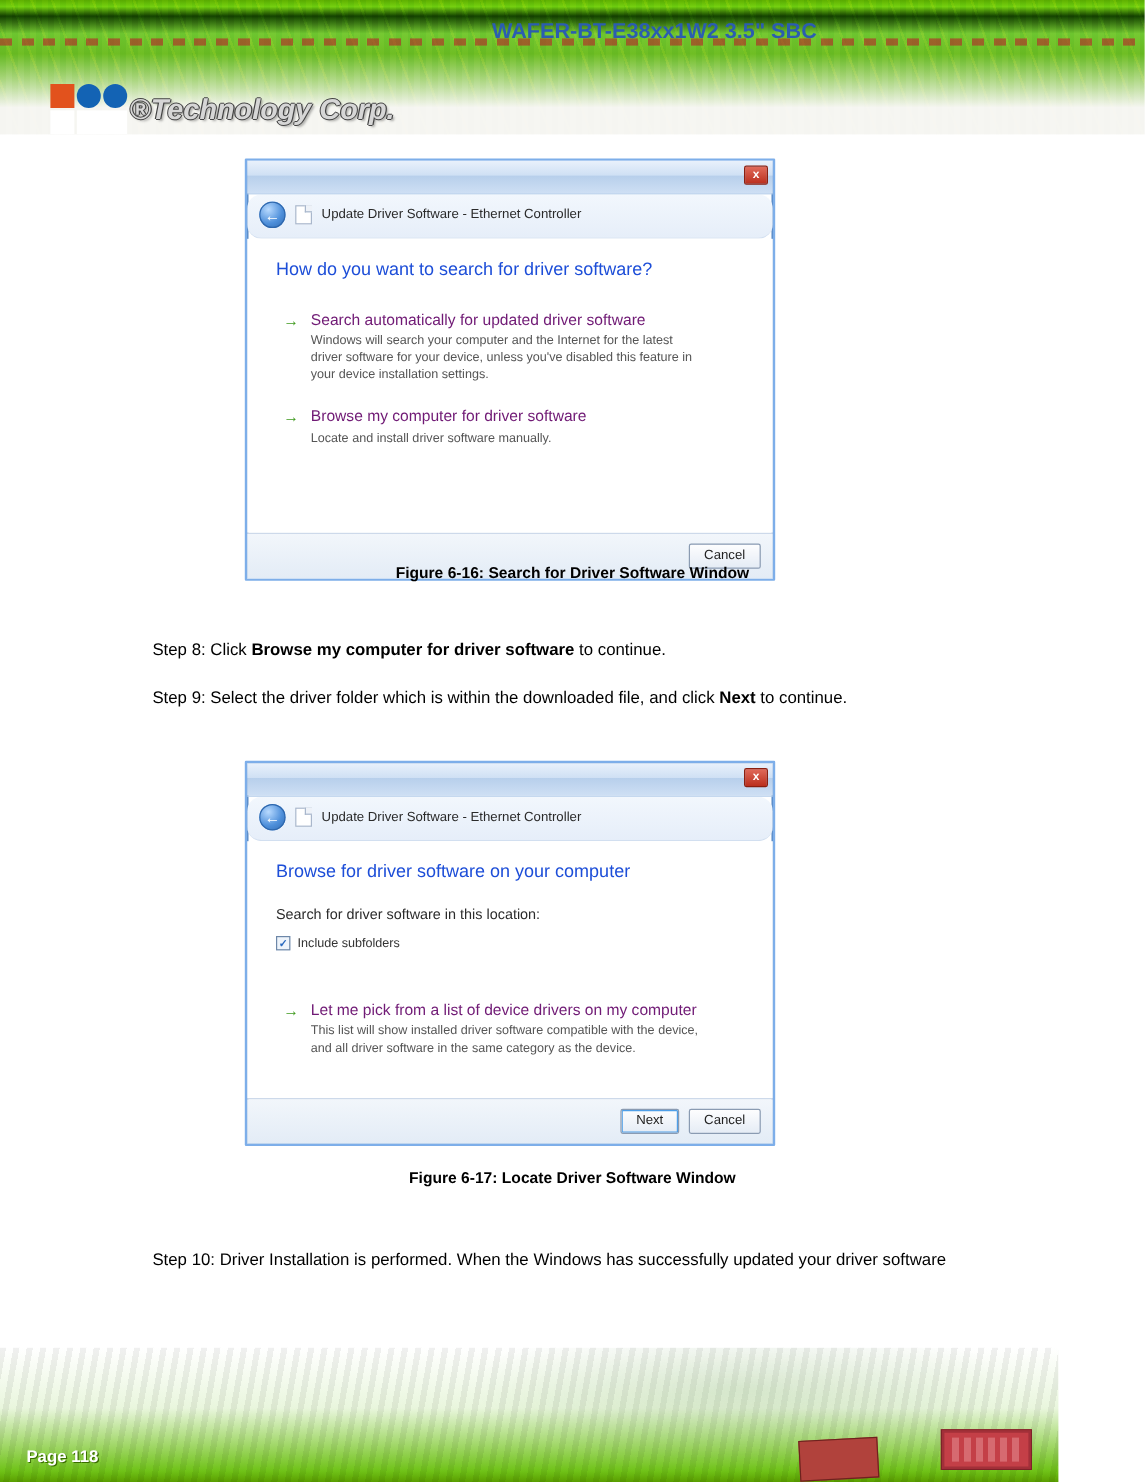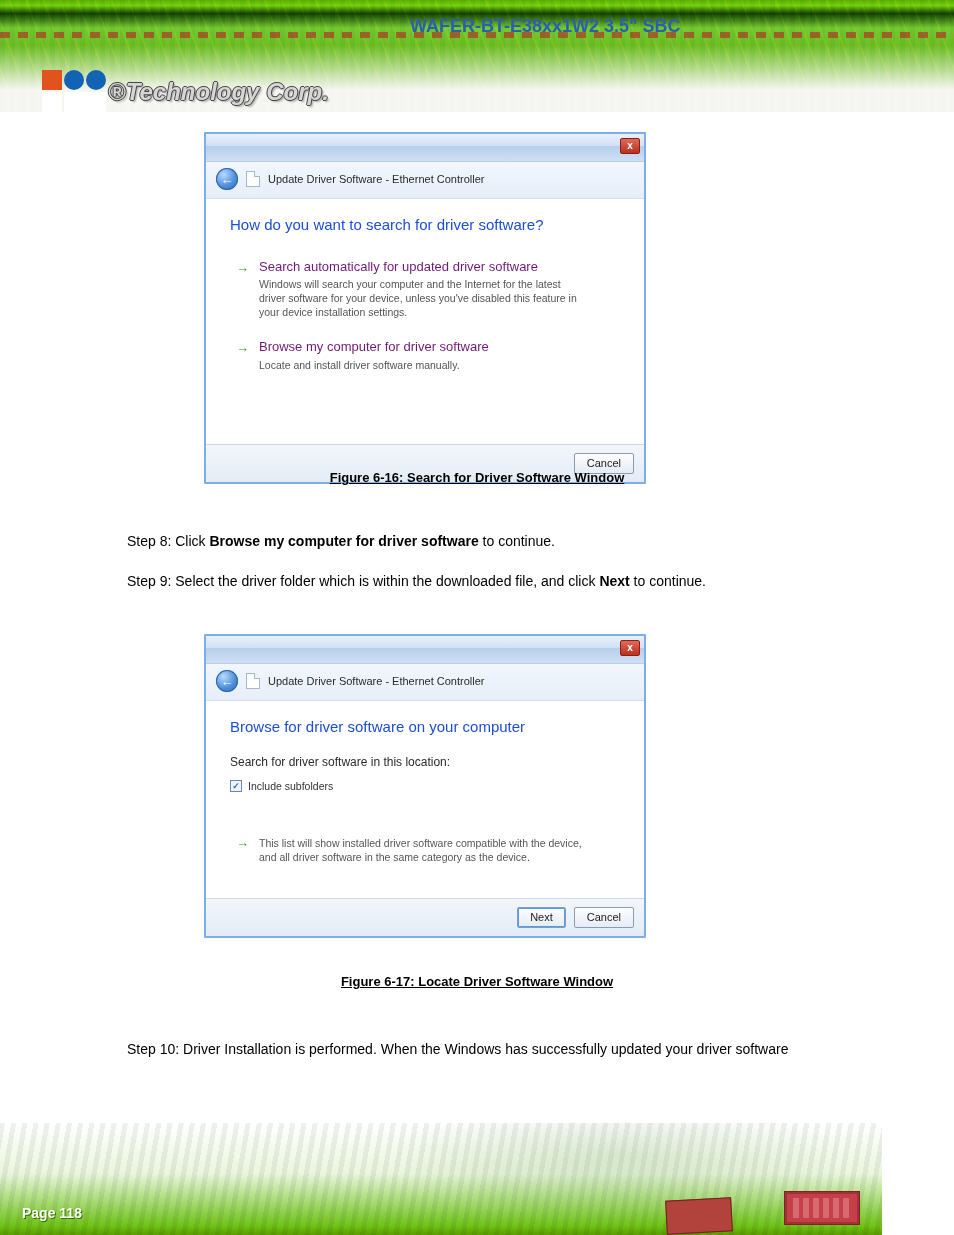--- a/index.html
+++ b/index.html
@@ -38,21 +38,21 @@
   
   .dialog { position:absolute; left:204px; width:442px; background:#fff;
     border:2px solid #7daee9; border-radius:1px; box-shadow:0 0 0 1px #2d6ab4 inset; }
   .dialog .titlebar { position:relative; height:28px;
     background: linear-gradient(#e9f1fb,#cfe0f4 45%,#b7cfeb 46%,#cedff4);
     border-bottom:1px solid #b7cfeb; }
   .dialog .titlebar .closebtn { position:absolute; right:4px; top:4px; width:20px; height:16px;
     background: linear-gradient(#e06a5a,#bb2f1e); border:1px solid #8a1f10; border-radius:2px;
     color:#fff; font:700 10px/14px Arial; text-align:center; }
   .dialog .navrow { display:flex; align-items:center; gap:8px; padding:6px 10px 8px 10px;
-    background: linear-gradient(#f2f7fd,#e6eef9); border-bottom:1px solid #d2dff0; }
+    background: linear-gradient(#f2f7fd,#e6eef9); border-bottom:1px solid #d2dff0;border-radius:12px; }
   .back-circle { width:22px; height:22px; border-radius:50%;
     background: radial-gradient(circle at 35% 30%, #b8daff, #4e8fda 55%, #2e67ad);
     box-shadow: inset 0 0 0 1px #2e67ad; position:relative; }
   .back-circle::after { content:"←"; position:absolute; inset:0; display:flex; align-items:center; justify-content:center;
     color:#fff; font:700 13px/1 Arial; }
   .doc-icon { width:14px; height:16px; background:#fff; border:1px solid #a9b7cc; position:relative; }
   .doc-icon::after{ content:""; position:absolute; right:-1px; top:-1px; width:5px; height:5px;
     border-left:1px solid #a9b7cc; border-bottom:1px solid #a9b7cc; background:#eef2f8; }
   .breadcrumb { font:400 11px/1 "Segoe UI", Tahoma, Arial; color:#2a2a2a; }
 
@@ -76,21 +76,21 @@
     background: linear-gradient(#fdfdfe,#e5ecf5); color:#222; }
   .btn-primary-outline { box-shadow: 0 0 0 1px #4f9fe8 inset; }
   .check { display:flex; align-items:center; gap:6px; margin-top:10px; font:400 10.5px "Segoe UI", Tahoma, Arial; color:#333; }
   .check .box { width:12px; height:12px; border:1px solid #6d87a8; background:#eef4fb; display:flex;
     align-items:center; justify-content:center; color:#2b6abf; font:900 9px/1 Arial; }
 
   .footer-bar { background: linear-gradient(#f2f6fb,#e3ecf6); border-top:1px solid #cdd9ea;
     padding:8px 10px; display:flex; justify-content:flex-end; gap:8px; }
 
   
-  .caption { font:700 13px/1.3 Arial,sans-serif; color:#000; text-align:center;text-decoration:underline; }
+  .caption { font:700 13px/1.3 Arial,sans-serif; color:#000; text-align:center; }
   .step { font:400 14px/1.6 Arial,sans-serif; color:#000; max-width:760px; margin:26px auto; }
   .step b { font-weight:700; }
 
   
   .footer-banner { position:absolute; left:0; bottom:0; width:882px; height:112px; overflow:hidden;
     background: linear-gradient(0deg, #5a9e00 0%, #6fc217 8%, #e9f6dd 55%, #fff 100%);
   }
   .footer-banner::before { content:""; position:absolute; inset:0;
     background:
       radial-gradient(ellipse 320px 90px at 70% 30%, rgba(40,110,20,.25), rgba(0,0,0,0) 70%),
@@ -185,20 +185,21 @@
       <label class="check">
         <span class="box">✓</span>
         <span>Include subfolders</span>
       </label>
 
       <div style="height:36px"></div>
 
       <div class="option" style="padding-bottom:22px">
         <div class="arrow">→</div>
         <div>
+          <div class="otitle">Let me pick from a list of device drivers on my computer</div>
           <div class="odesc">This list will show installed driver software compatible with the device, and all driver software in the same category as the device.</div>
         </div>
       </div>
     </div>
     <div class="footer-bar">
       <button class="btn btn-primary-outline">Next</button>
       <button class="btn">Cancel</button>
     </div>
   </div>
 

